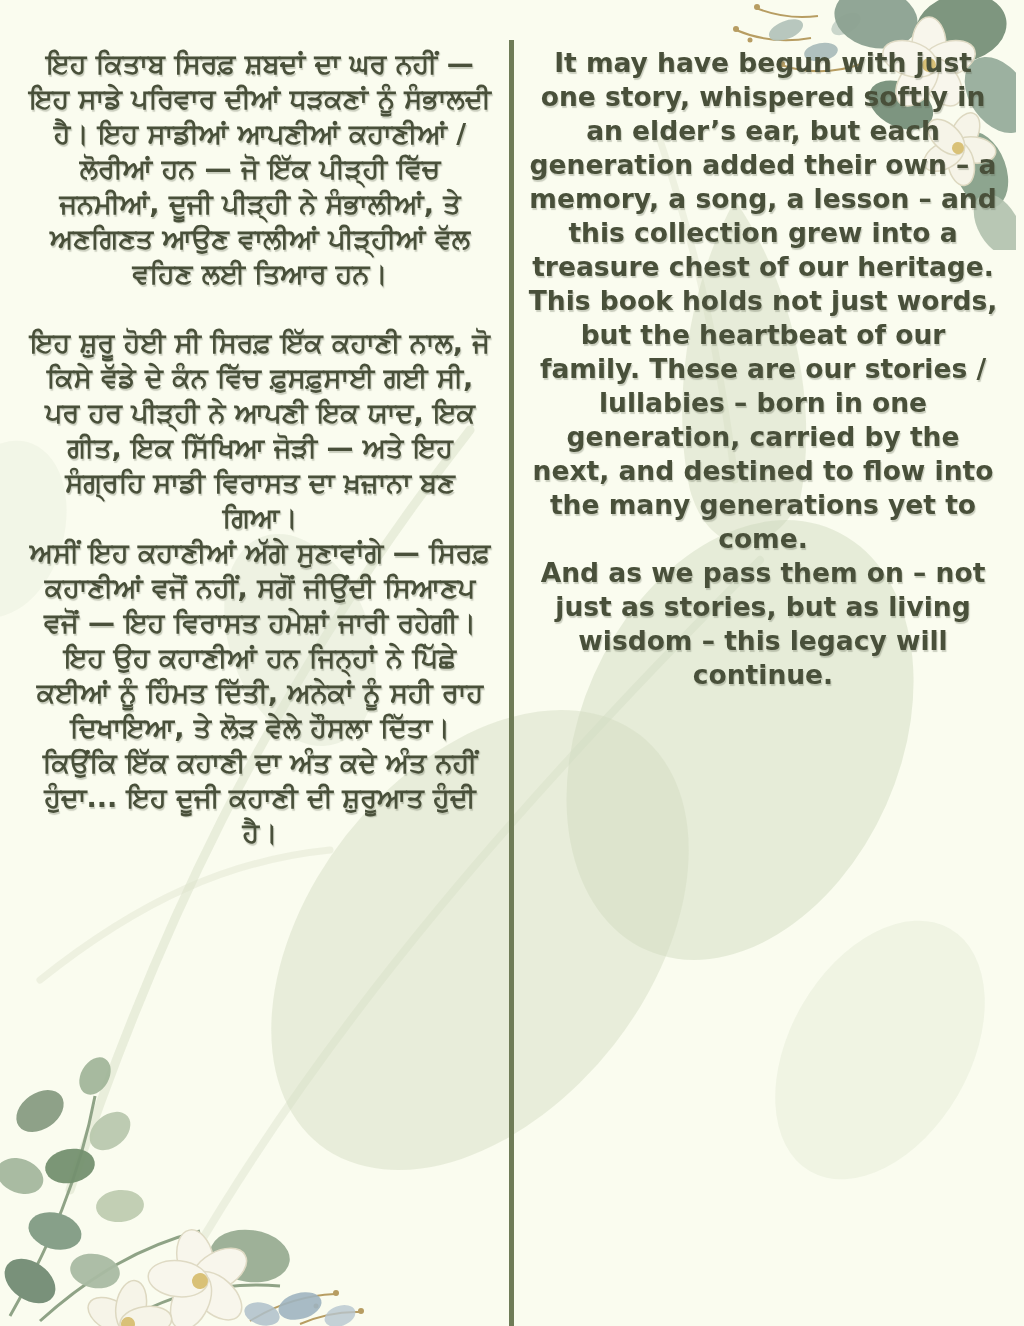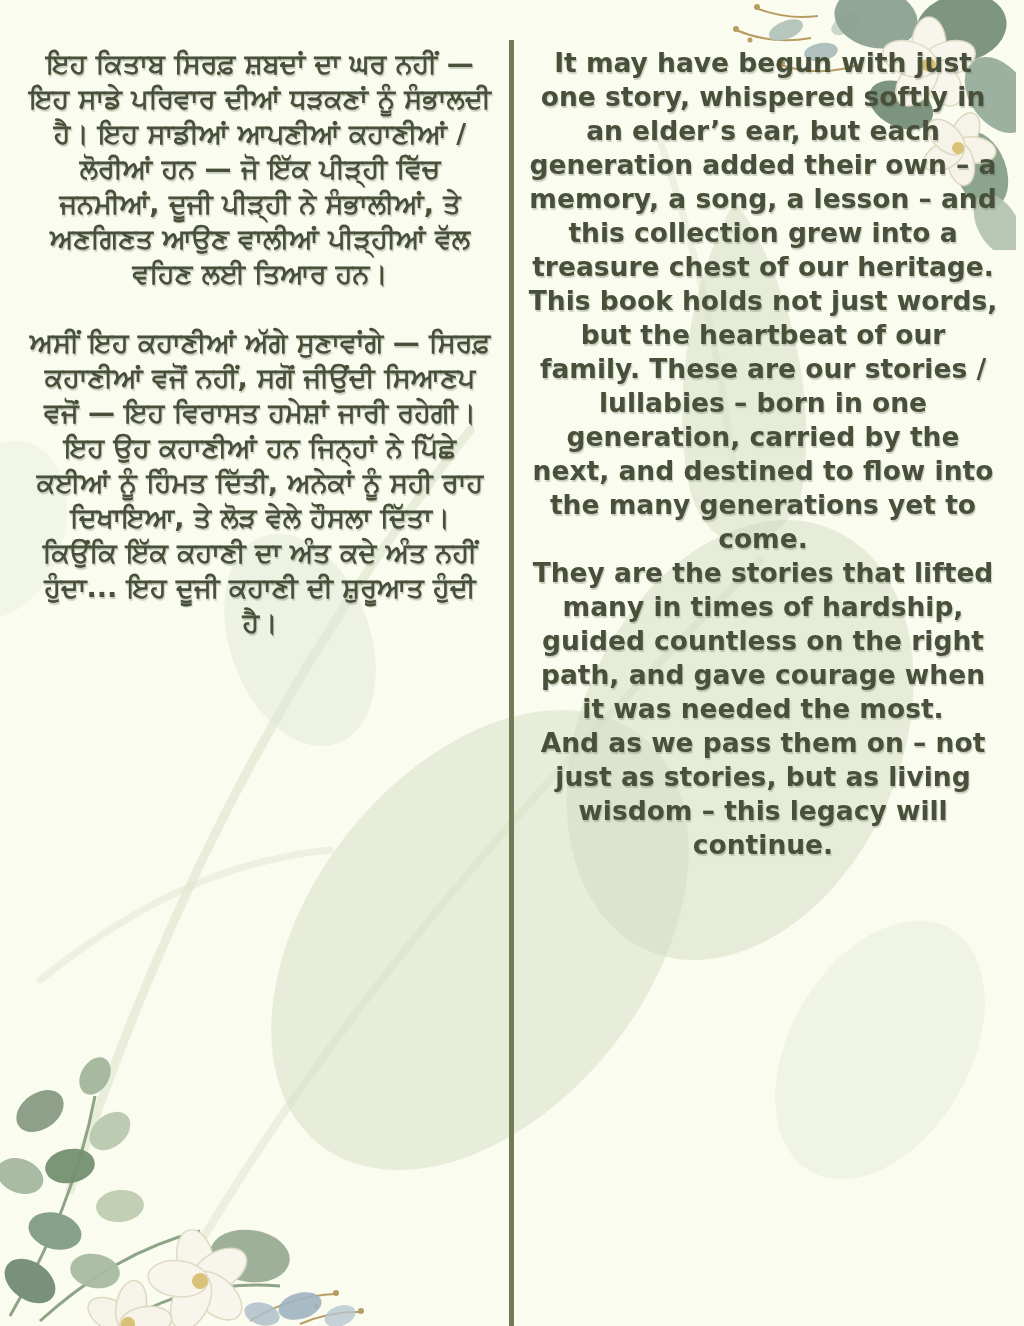--- a/index.html
+++ b/index.html
@@ -160,26 +160,26 @@
         </g>
         <circle r="7" fill="#d9c177"></circle>
       </g>
     </g>
   </svg>
 
   <div class="divider"></div>
 
   <div class="col col-punjabi" lang="pa">
     <p class="gap-after">ਇਹ ਕਿਤਾਬ ਸਿਰਫ਼ ਸ਼ਬਦਾਂ ਦਾ ਘਰ ਨਹੀਂ — ਇਹ ਸਾਡੇ ਪਰਿਵਾਰ ਦੀਆਂ ਧੜਕਣਾਂ ਨੂੰ ਸੰਭਾਲਦੀ ਹੈ। ਇਹ ਸਾਡੀਆਂ ਆਪਣੀਆਂ ਕਹਾਣੀਆਂ / ਲੋਰੀਆਂ ਹਨ — ਜੋ ਇੱਕ ਪੀੜ੍ਹੀ ਵਿੱਚ ਜਨਮੀਆਂ, ਦੂਜੀ ਪੀੜ੍ਹੀ ਨੇ ਸੰਭਾਲੀਆਂ, ਤੇ ਅਣਗਿਣਤ ਆਉਣ ਵਾਲੀਆਂ ਪੀੜ੍ਹੀਆਂ ਵੱਲ ਵਹਿਣ ਲਈ ਤਿਆਰ ਹਨ।</p>
+    <p>ਇਹ ਸ਼ੁਰੂ ਹੋਈ ਸੀ ਸਿਰਫ਼ ਇੱਕ ਕਹਾਣੀ ਨਾਲ, ਜੋ ਕਿਸੇ ਵੱਡੇ ਦੇ ਕੰਨ ਵਿੱਚ ਫ਼ੁਸਫ਼ੁਸਾਈ ਗਈ ਸੀ, ਪਰ ਹਰ ਪੀੜ੍ਹੀ ਨੇ ਆਪਣੀ ਇਕ ਯਾਦ, ਇਕ ਗੀਤ, ਇਕ ਸਿੱਖਿਆ ਜੋੜੀ — ਅਤੇ ਇਹ ਸੰਗ੍ਰਹਿ ਸਾਡੀ ਵਿਰਾਸਤ ਦਾ ਖ਼ਜ਼ਾਨਾ ਬਣ ਗਿਆ।</p>
     <p>ਅਸੀਂ ਇਹ ਕਹਾਣੀਆਂ ਅੱਗੇ ਸੁਣਾਵਾਂਗੇ — ਸਿਰਫ਼ ਕਹਾਣੀਆਂ ਵਜੋਂ ਨਹੀਂ, ਸਗੋਂ ਜੀਉਂਦੀ ਸਿਆਣਪ ਵਜੋਂ — ਇਹ ਵਿਰਾਸਤ ਹਮੇਸ਼ਾਂ ਜਾਰੀ ਰਹੇਗੀ।</p>
     <p>ਇਹ ਉਹ ਕਹਾਣੀਆਂ ਹਨ ਜਿਨ੍ਹਾਂ ਨੇ ਪਿੱਛੇ ਕਈਆਂ ਨੂੰ ਹਿੰਮਤ ਦਿੱਤੀ, ਅਨੇਕਾਂ ਨੂੰ ਸਹੀ ਰਾਹ ਦਿਖਾਇਆ, ਤੇ ਲੋੜ ਵੇਲੇ ਹੌਸਲਾ ਦਿੱਤਾ।</p>
     <p>ਕਿਉਂਕਿ ਇੱਕ ਕਹਾਣੀ ਦਾ ਅੰਤ ਕਦੇ ਅੰਤ ਨਹੀਂ ਹੁੰਦਾ... ਇਹ ਦੂਜੀ ਕਹਾਣੀ ਦੀ ਸ਼ੁਰੂਆਤ ਹੁੰਦੀ ਹੈ।</p>
   </div>
 
   <div class="col col-english" lang="en">
     <p>It may have begun with just one story, whispered softly in an elder’s ear, but each generation added their own – a memory, a song, a lesson – and this collection grew into a treasure chest of our heritage.</p>
     <p>This book holds not just words, but the heartbeat of our family. These are our stories / lullabies – born in one generation, carried by the next, and destined to flow into the many generations yet to come.</p>
-    <p>They are the stories that lifted many in times of hardship, guided countless on the right path, and gave courage when it was needed the most.</p>
     <p>And as we pass them on – not just as stories, but as living wisdom – this legacy will continue.</p>
 
   </div>
 
 </div>
 
 </body></html>

